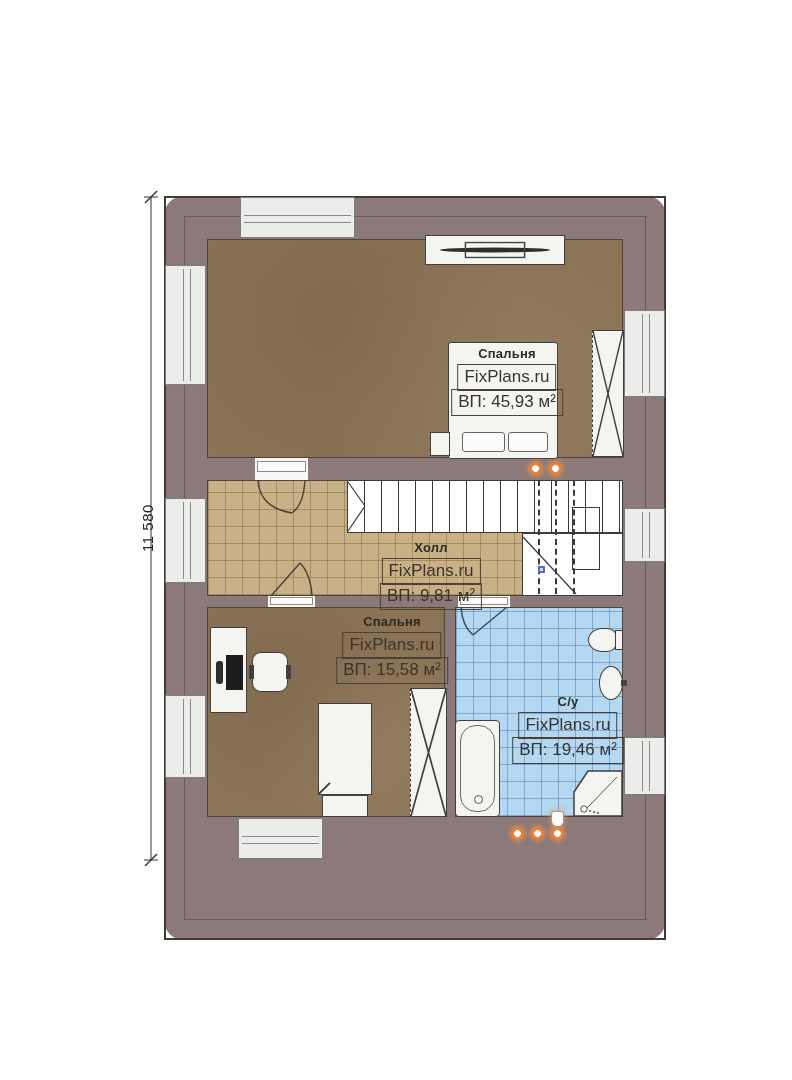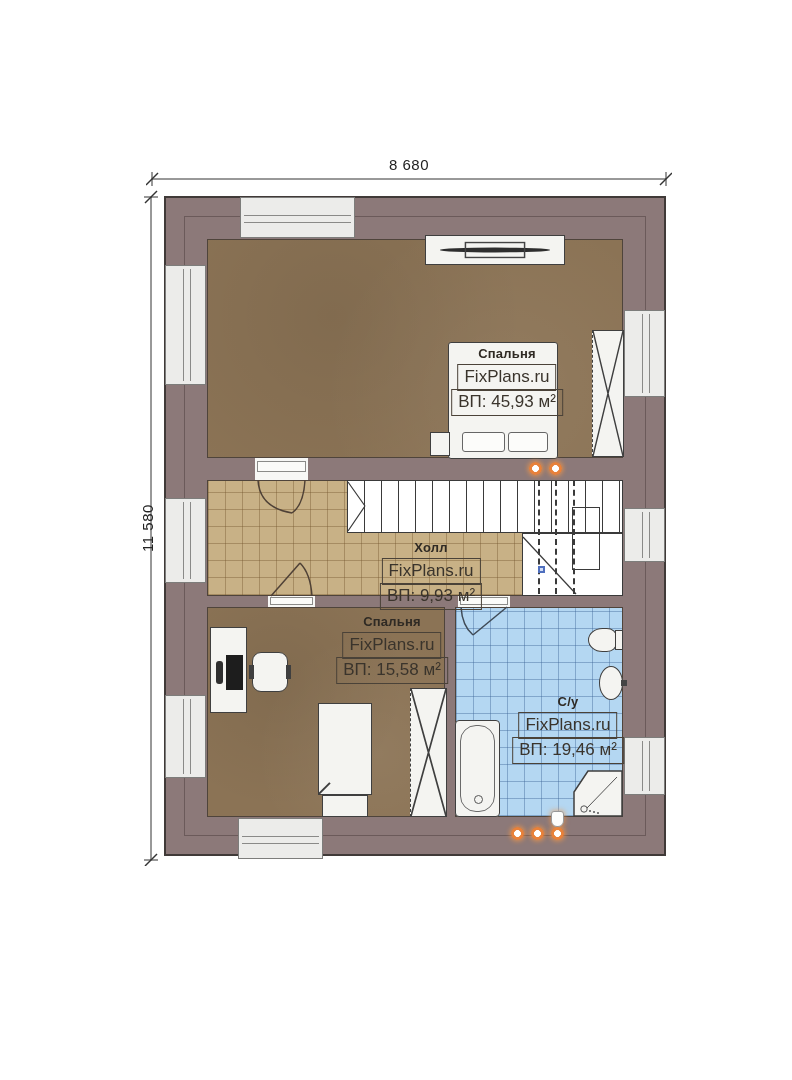--- a/index.html
+++ b/index.html
@@ -1,21 +1,21 @@
 <!DOCTYPE html>
 <html><head>
 <meta charset="utf-8">
 <style>
   html,body{margin:0;padding:0;background:#fff;}
   .canvas{position:relative;width:792px;height:1080px;background:#fff;overflow:hidden;
           font-family:"Liberation Sans","DejaVu Sans",sans-serif;color:#2e2a26;}
   .abs{position:absolute;}
 
   
-  #plan{position:absolute;left:164px;top:196px;width:502px;height:660px;background:#8c7979;}
+  #plan{position:absolute;left:164px;top:196px;width:502px;height:744px;background:#8c7979;border-radius:20px;}
   .outer-outline{position:absolute;inset:0;border:2px solid #403a38;box-sizing:border-box;}
   .wall-inner-line{position:absolute;inset:20px;border:1px solid rgba(55,40,40,.38);box-sizing:border-box;}
 
   
   .room{position:absolute;box-sizing:border-box;border:1px solid #4f443b;}
   .floor-brown{background-color:#8b7355;
     background-image:radial-gradient(circle at 30% 35%, rgba(0,0,0,.07), transparent 60%),
                      radial-gradient(circle at 72% 70%, rgba(255,255,255,.06), transparent 55%);}
   .tile-tan{background-color:#c8b186;
     background-image:repeating-linear-gradient(0deg, rgba(115,85,45,.40) 0 1px, transparent 1px 17px),
@@ -65,30 +65,20 @@
 
   
   .dim-text{font-size:15px;color:#222;letter-spacing:.5px;white-space:nowrap;}
   .svg-line{position:absolute;inset:0;pointer-events:none;}
 </style>
 </head>
 <body>
 
 <div class="canvas">
 
-  <div class="abs" style="left:146px;top:156px;width:526px;height:30px;">
-    <div class="dim-text" style="position:absolute;left:50%;top:0;transform:translateX(-50%);">8 680</div>
-    <svg class="svg-line" width="526" height="30">
-      <line x1="6" y1="23" x2="520" y2="23" stroke="#333" stroke-width="1"></line>
-      <line x1="6" y1="16" x2="6" y2="30" stroke="#333" stroke-width="1"></line>
-      <line x1="520" y1="16" x2="520" y2="30" stroke="#333" stroke-width="1"></line>
-      <path d="M0,29 L12,17" stroke="#333" stroke-width="1.4" fill="none"></path>
-      <path d="M514,29 L526,17" stroke="#333" stroke-width="1.4" fill="none"></path>
-    </svg>
-  </div>
 
   <div class="abs" style="left:130px;top:190px;width:34px;height:676px;">
     <div class="dim-text" style="position:absolute;left:-6px;top:50%;transform:translate(0,-50%) rotate(-90deg);">11 580</div>
     <svg class="svg-line" width="34" height="676">
       <line x1="21" y1="7" x2="21" y2="670" stroke="#333" stroke-width="1"></line>
       <line x1="14" y1="7" x2="28" y2="7" stroke="#333" stroke-width="1"></line>
       <line x1="14" y1="670" x2="28" y2="670" stroke="#333" stroke-width="1"></line>
       <path d="M15,13 L27,1" stroke="#333" stroke-width="1.4" fill="none"></path>
       <path d="M15,676 L27,664" stroke="#333" stroke-width="1.4" fill="none"></path>
     </svg>
@@ -209,21 +199,21 @@
     </svg>
 
     <div class="room-label" style="left:343px;top:150px;">
       <div class="room-title">Спальня</div>
       <div class="label-box">FixPlans.ru</div>
       <div class="label-box">ВП: 45,93 м²</div>
     </div>
     <div class="room-label" style="left:267px;top:344px;">
       <div class="room-title">Холл</div>
       <div class="label-box">FixPlans.ru</div>
-      <div class="label-box">ВП: 9,93 м²</div>
+      <div class="label-box">ВП: 9,81 м²</div>
     </div>
     <div class="room-label" style="left:228px;top:418px;">
       <div class="room-title">Спальня</div>
       <div class="label-box">FixPlans.ru</div>
       <div class="label-box">ВП: 15,58 м²</div>
     </div>
     <div class="room-label" style="left:404px;top:498px;">
       <div class="room-title">С/у</div>
       <div class="label-box">FixPlans.ru</div>
       <div class="label-box">ВП: 19,46 м²</div>

